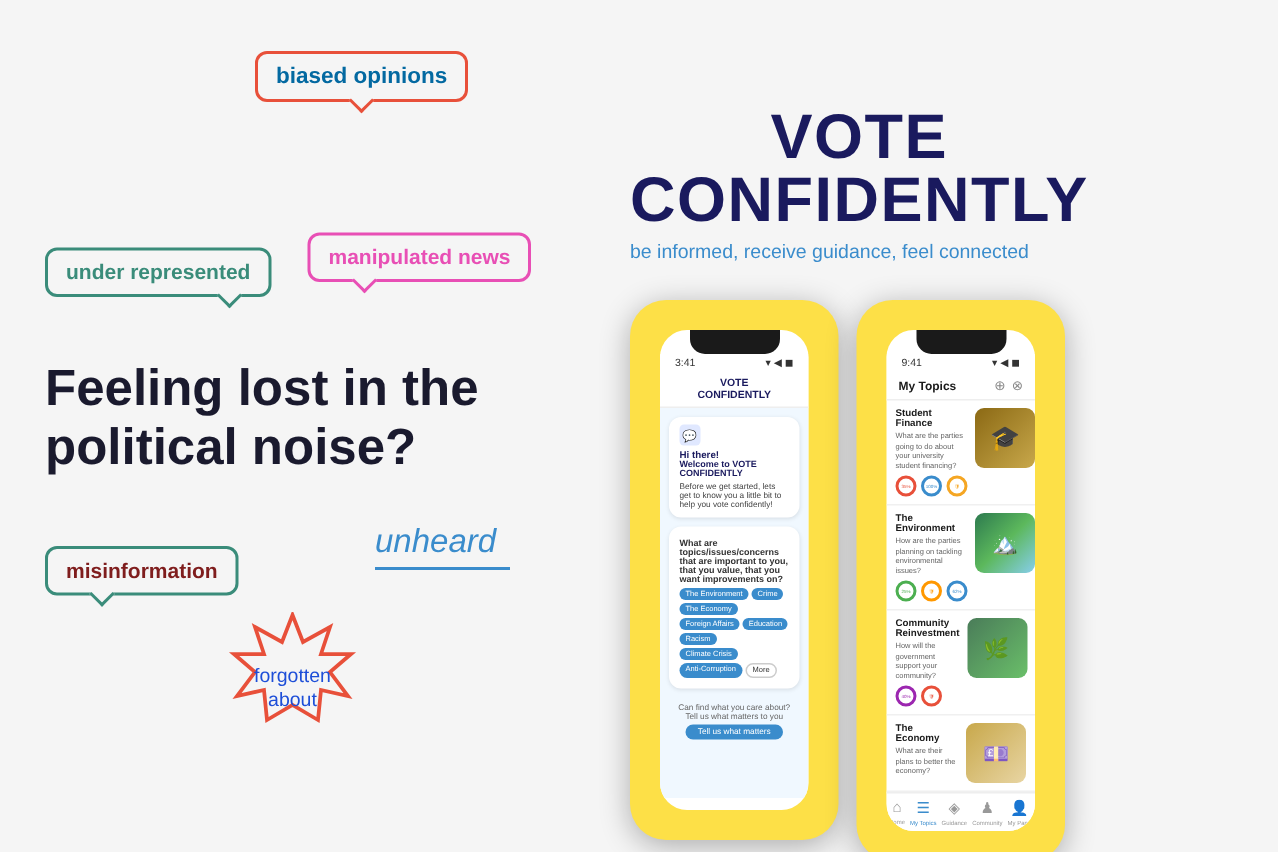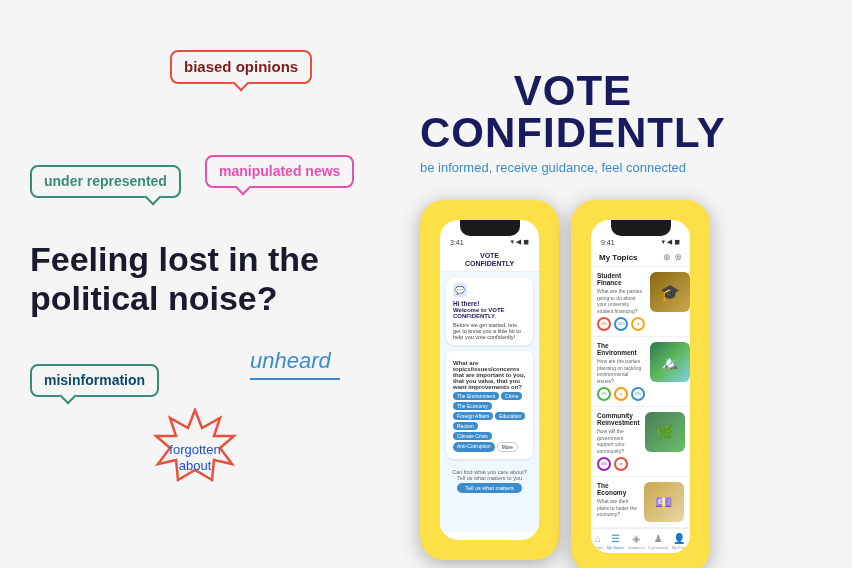--- a/index.html
+++ b/index.html
@@ -52,22 +52,22 @@
       width: 10px;
       height: 10px;
       border-left: 2.5px solid;
       border-bottom: 2.5px solid;
       background: #f5f5f5;
       border-color: inherit;
     }
 
     .bubble-biased {
       border-color: #e8503a;
-      color: #7f1d1d;
-      top: 50px;
+      color: #0369a1;
+      top: 34px;
       left: 170px;
       font-size: 15px;
     }
     .bubble-biased::after {
       bottom: -7px;
       left: 50%;
       transform: translateX(-50%) rotate(-45deg);
       border-color: #e8503a;
     }
 
@@ -121,21 +121,21 @@
       color: #1d4ed8;
       font-weight: 400;
       font-size: 13px;
       text-align: center;
       line-height: 1.2;
     }
 
     
     .bubble-misinformation {
       border-color: #3a8c7a;
-      color: #0c4a6e;
+      color: #7f1d1d;
       top: 364px;
       left: 30px;
       font-size: 14px;
     }
     .bubble-misinformation::after {
       bottom: -7px;
       left: 30px;
       transform: rotate(-45deg);
       border-color: #3a8c7a;
     }

